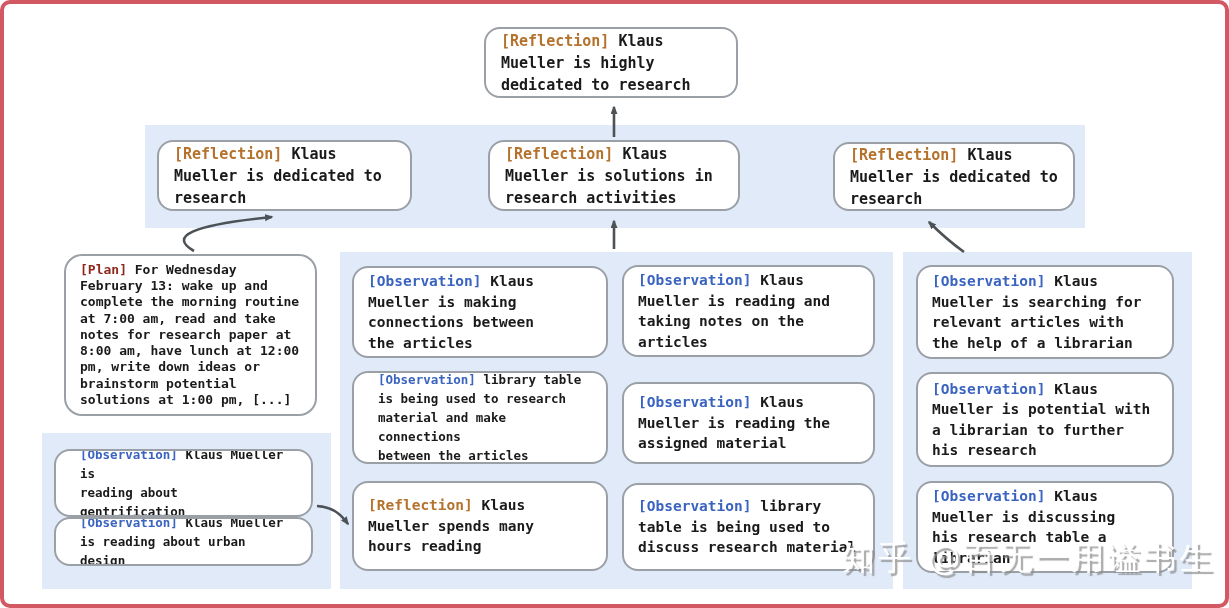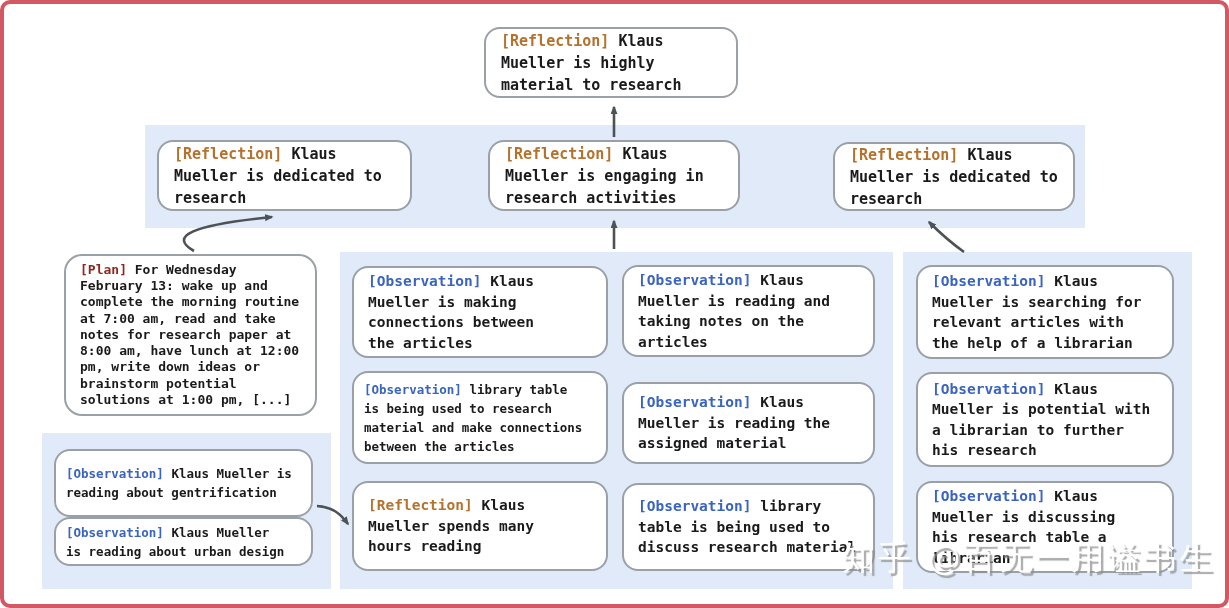--- a/index.html
+++ b/index.html
@@ -23,21 +23,21 @@
   }
   .txt{width:100%;}
   .body{white-space:pre-line;}
   .tag{white-space:nowrap;}
   .t-reflection{color:var(--reflection);}
   .t-observation{color:var(--observation);margin-top:24px;}
   .t-plan{color:var(--plan);}
   .node-lg{font-size:15px;line-height:22px;padding:8px 15px;}
   .node-md{font-size:14.5px;line-height:20.5px;padding:6px 14px;}
   .node-plan{font-size:13px;line-height:16.3px;padding:6px 14px;border-radius:18px;}
-  .node-xs{font-size:12.5px;line-height:19px;padding:6px 10px;}
+  .node-xs{font-size:12.5px;line-height:19px;padding:6px 24px;}
   #arrows{position:absolute;left:0;top:0;z-index:4;pointer-events:none;}
   #arrows path.ln{stroke:var(--arrow);stroke-width:2.6;fill:none;}
   .ah{fill:var(--arrow);}
   #watermark{
     position:absolute;left:842px;top:536px;z-index:5;
     font-family:"DejaVu Sans","Liberation Sans",sans-serif;
     font-size:33px;letter-spacing:3px;color:var(--watermark);
     text-shadow:2.5px 2.5px 1px rgba(140,140,140,0.75);
     white-space:nowrap;
   }
@@ -61,31 +61,31 @@
     <path class="ln" d="M 614 137 L 614 107" marker-end="url(#mArr)"></path>
     <path class="ln" d="M 194 251 C 168 236, 192 225, 272 217" marker-end="url(#mArr)"></path>
     <path class="ln" d="M 614 249 L 614 221" marker-end="url(#mArr)"></path>
     <path class="ln" d="M 964 252 C 950 242, 940 233, 929 222" marker-end="url(#mArr)"></path>
     <path class="ln" d="M 317 506 C 332 507, 340 513, 348 524" marker-end="url(#mArr)"></path>
   </svg>
 
   <div class="node node-lg" style="left:484px;top:27px;width:254px;height:71px;">
     <div class="txt"><span class="tag t-reflection">[Reflection]</span> <span class="body">Klaus
 Mueller is highly
-material to research</span></div>
+dedicated to research</span></div>
   </div>
 
   <div class="node node-lg" style="left:157px;top:140px;width:255px;height:71px;">
     <div class="txt"><span class="tag t-reflection">[Reflection]</span> <span class="body">Klaus
 Mueller is dedicated to
 research</span></div>
   </div>
   <div class="node node-lg" style="left:488px;top:140px;width:252px;height:71px;">
     <div class="txt"><span class="tag t-reflection">[Reflection]</span> <span class="body">Klaus
-Mueller is engaging in
+Mueller is solutions in
 research activities</span></div>
   </div>
   <div class="node node-lg" style="left:833px;top:142px;width:242px;height:69px;">
     <div class="txt"><span class="tag t-reflection">[Reflection]</span> <span class="body">Klaus
 Mueller is dedicated to
 research</span></div>
   </div>
 
   <div class="node node-plan" style="left:64px;top:254px;width:253px;height:162px;">
     <div class="txt"><span class="tag t-plan">[Plan]</span> <span class="body">For Wednesday

